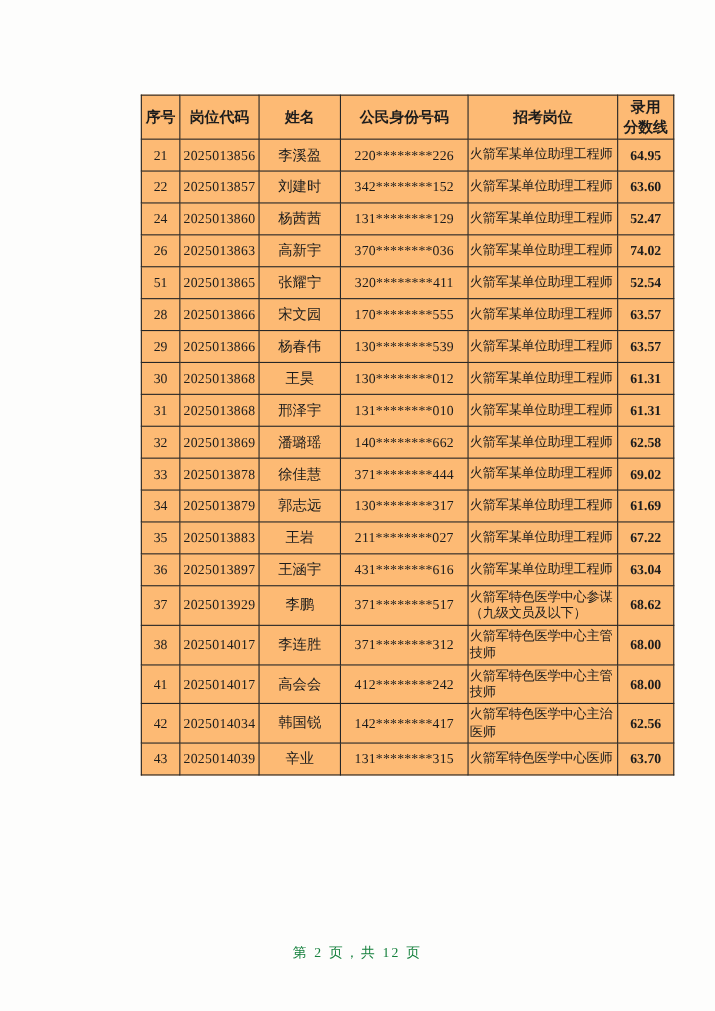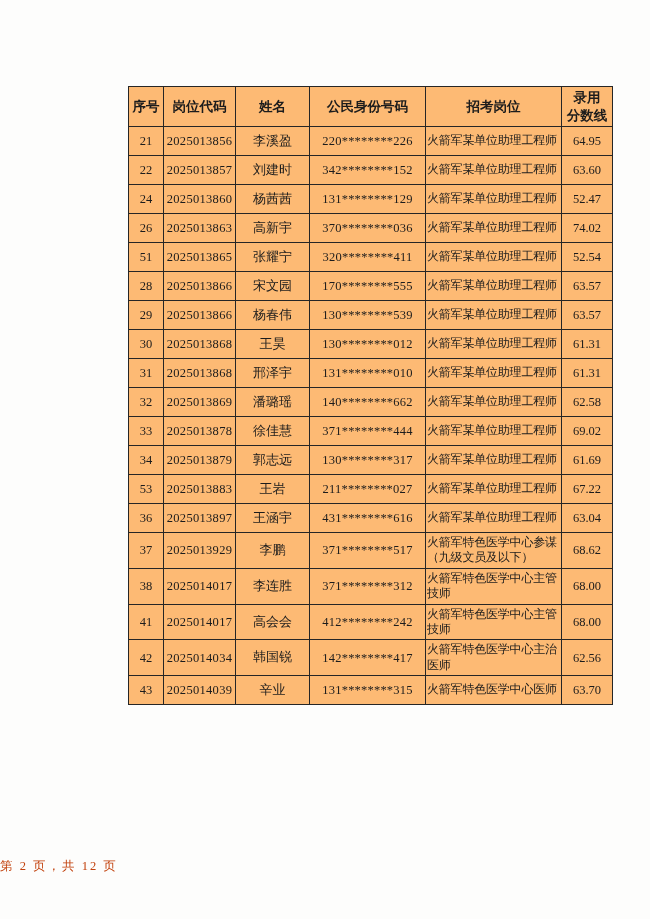--- a/index.html
+++ b/index.html
@@ -51,29 +51,30 @@
   }
   table.score-table td.col-position {
     text-align: left;
     font-size: 12px;
     padding: 2px 1px;
     letter-spacing: -0.2px;
   }
   table.score-table td.col-index { font-size: 12.5px; }
   table.score-table td.col-code { font-size: 12.5px; letter-spacing: 0.3px; }
   table.score-table td.col-id { font-size: 12.5px; letter-spacing: 0.2px; }
-  table.score-table td.col-score { font-size: 12.5px; }
+  table.score-table td.col-score { font-size: 12.5px; font-weight: bold; }
   .footer {
     position: absolute;
     top: 858px;
     left: 0;
     width: 650px;
+    text-align: center;
     font-size: 12.5px;
     letter-spacing: 2px;
-    color: #c2410c;
+    color: #15803d;
   }
 </style>
 </head>
 <body>
 
 <div class="page">
 
   <table class="score-table">
     <colgroup>
         <col style="width: 35px;">
@@ -185,21 +186,21 @@
         </tr>
         <tr>
           <td class="col-index">34</td>
           <td class="col-code">2025013879</td>
           <td class="col-name">郭志远</td>
           <td class="col-id">130********317</td>
           <td class="col-position">火箭军某单位助理工程师</td>
           <td class="col-score">61.69</td>
         </tr>
         <tr>
-          <td class="col-index">53</td>
+          <td class="col-index">35</td>
           <td class="col-code">2025013883</td>
           <td class="col-name">王岩</td>
           <td class="col-id">211********027</td>
           <td class="col-position">火箭军某单位助理工程师</td>
           <td class="col-score">67.22</td>
         </tr>
         <tr>
           <td class="col-index">36</td>
           <td class="col-code">2025013897</td>
           <td class="col-name">王涵宇</td>

